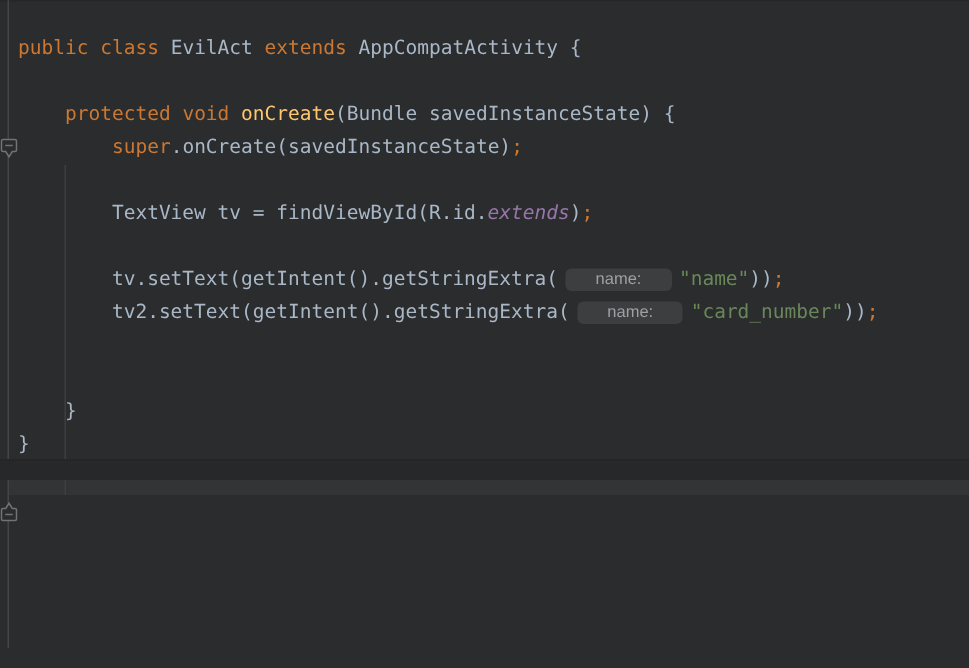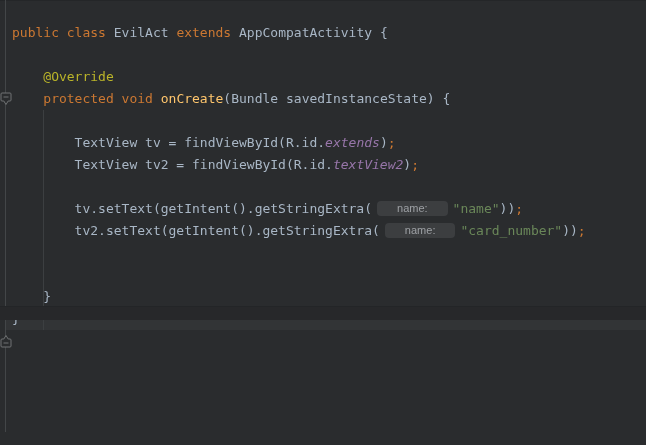--- a/index.html
+++ b/index.html
@@ -40,25 +40,24 @@
 <body>
 
 <div class="editor">
   <div class="top-edge"></div>
   <div class="caret-row" id="caret-row" style="top: 308px; display: block;"></div>
   <div class="gutter-line"></div>
   <div class="indent-guide"></div>
   <div class="code" id="code">
       <div class="line"><span class="tok keyword">public</span><span class="tok plain"> </span><span class="tok keyword">class</span><span class="tok plain"> EvilAct </span><span class="tok keyword">extends</span><span class="tok plain"> AppCompatActivity {</span></div>
       <div class="line"></div>
-      <div class="line"><span class="tok plain">    </span><span class="tok annotation">@Override</span></div>
       <div class="line"><span class="tok plain">    </span><span class="tok keyword">protected</span><span class="tok plain"> </span><span class="tok keyword">void</span><span class="tok plain"> </span><span class="tok method">onCreate</span><span class="tok plain">(Bundle savedInstanceState) {</span></div>
+      <div class="line"><span class="tok plain">        </span><span class="tok keyword">super</span><span class="tok plain">.onCreate(savedInstanceState)</span><span class="tok semicolon">;</span></div>
       <div class="line"></div>
       <div class="line"><span class="tok plain">        TextView tv = findViewById(R.id.</span><span class="tok field">extends</span><span class="tok plain">)</span><span class="tok semicolon">;</span></div>
-      <div class="line"><span class="tok plain">        TextView tv2 = findViewById(R.id.</span><span class="tok field">textView2</span><span class="tok plain">)</span><span class="tok semicolon">;</span></div>
       <div class="line"></div>
       <div class="line"><span class="tok plain">        tv.setText(getIntent().getStringExtra(</span><span class="hint">name:</span><span class="tok string">"name"</span><span class="tok plain">))</span><span class="tok semicolon">;</span></div>
       <div class="line"><span class="tok plain">        tv2.setText(getIntent().getStringExtra(</span><span class="hint">name:</span><span class="tok string">"card_number"</span><span class="tok plain">))</span><span class="tok semicolon">;</span></div>
       <div class="line"></div>
       <div class="line"></div>
       <div class="line"><span class="tok plain">    }</span></div>
       <div class="line"><span class="tok plain">}</span></div>
     </div>
   <div id="fold-markers">
       <svg width="12" height="14" viewBox="0 0 12 14" class="fold-marker" style="top: 92px;">

